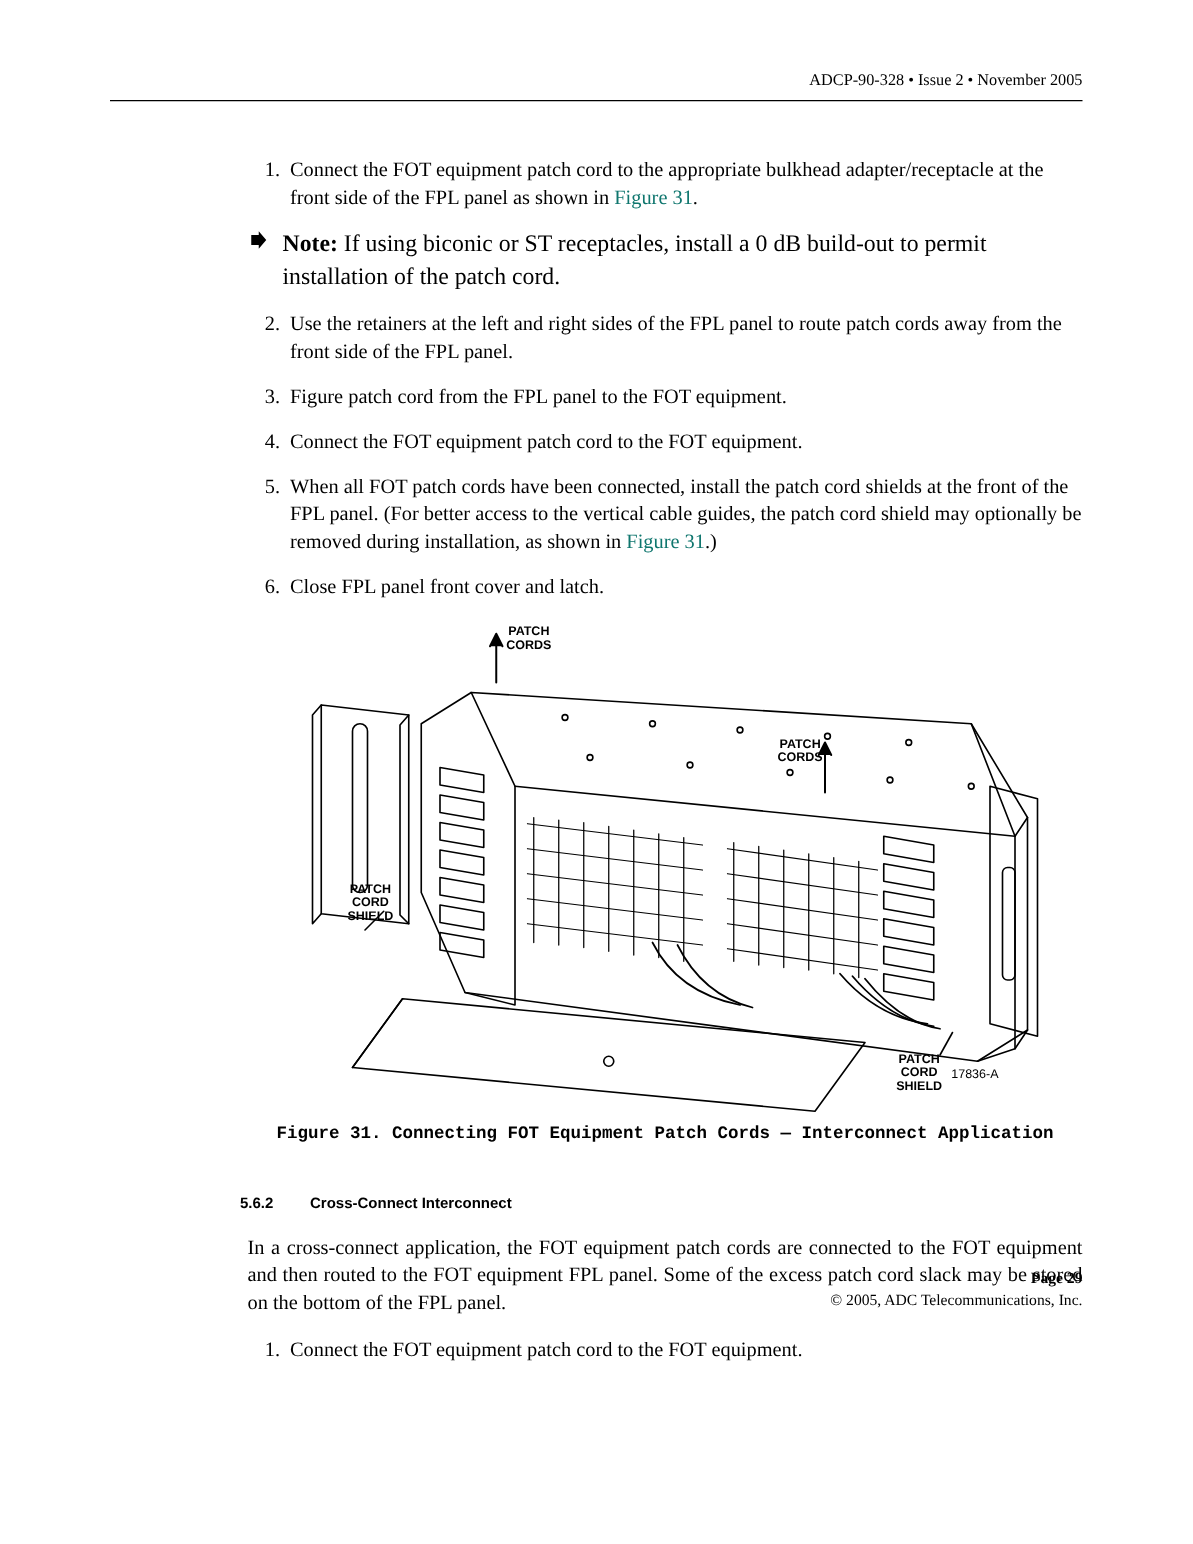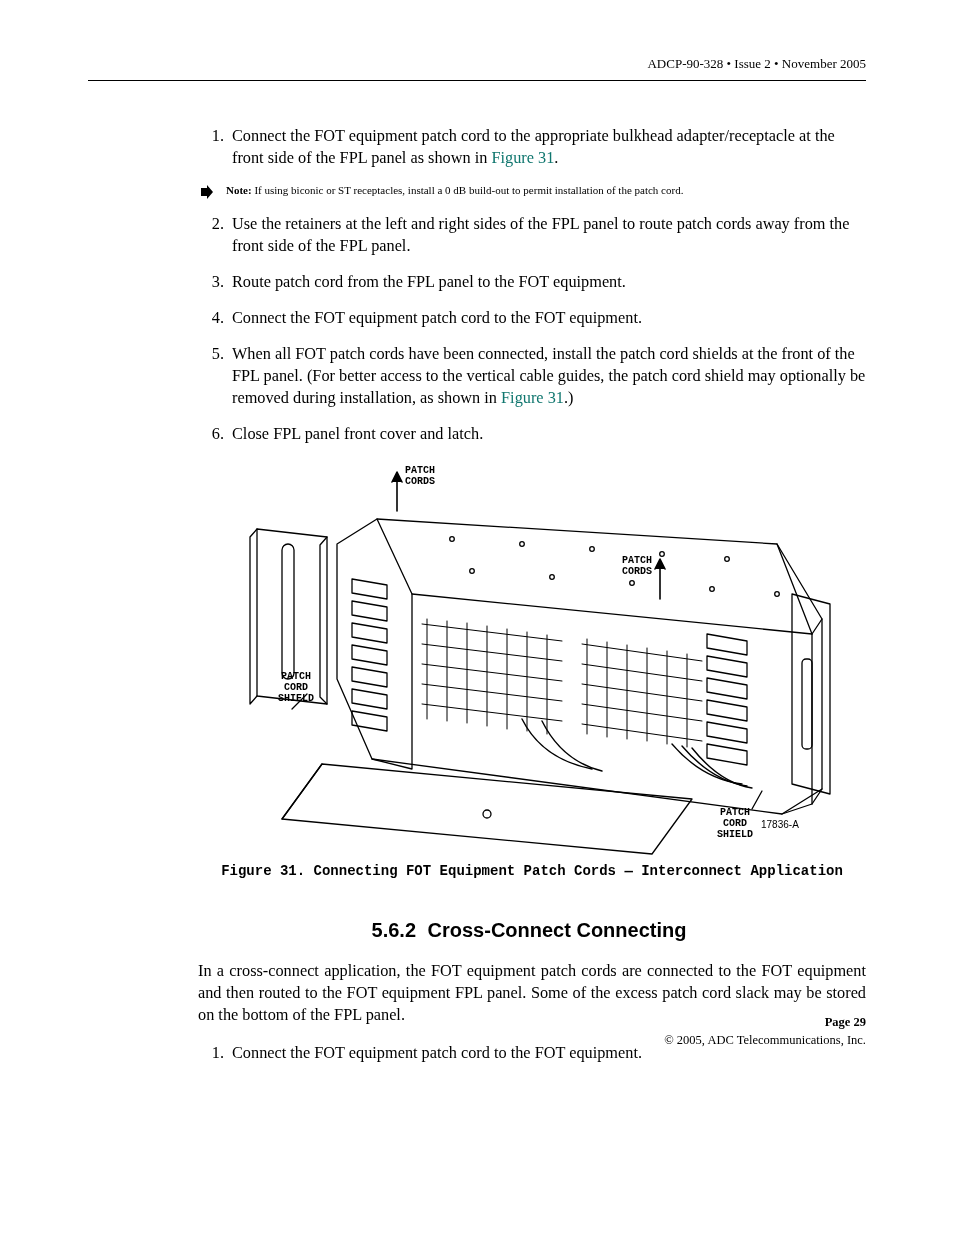--- a/index.html
+++ b/index.html
@@ -4,31 +4,31 @@
 <style>
   html,body{margin:0;padding:0;background:#fff;color:#000;font-family:"Times New Roman",Times,serif;}
   .page{width:954px;height:1105px;box-sizing:border-box;padding:56px 88px 40px 88px;position:relative;}
   .header-line{font-size:13px;text-align:right;margin-top:0;}
   .hr{border:none;border-top:1.5px solid #000;margin:8px 0 44px 0;}
   .content{margin-left:110px;margin-right:0;}
   .ol{list-style:none;padding:0;margin:0;}
   .ol>li{display:flex;margin:6px 0 14px 0;font-size:16.3px;line-height:1.35;}
   .ol .num{width:26px;flex:0 0 26px;text-align:right;padding-right:8px;}
   .ol .txt{flex:1;}
-  .note{display:flex;align-items:flex-start;margin:6px 0 14px 0;font-size:11px;line-height:1.35;}
+  .note{display:flex;align-items:flex-start;margin:6px 0 14px 0;font-size:19px;line-height:1.35;}
   .note .arrow{width:26px;flex:0 0 26px;text-align:left;padding-top:2px;padding-left:2px;}
   .note .arrow svg{display:block;}
   .note .txt{flex:1;}
   .link{color:#0f766e;}
   .fig{margin:12px 0 8px 0;text-align:center;}
   .fig-inner{display:inline-block;width:620px;height:400px;position:relative;}
   .fig-caption{font-family:Liberation Mono, monospace;font-weight:bold;font-size:14px;text-align:center;}
-  .flabel{position:absolute;font-family:Liberation Mono, monospace;font-weight:bold;font-size:10px;line-height:1.1;text-align:center;}
+  .flabel{position:absolute;font-family:Liberation Sans, sans-serif;font-weight:bold;font-size:10px;line-height:1.1;text-align:center;}
   .fid{position:absolute;font-family:Arial,Helvetica,sans-serif;font-size:10px;}
-  .h562{font-family:Arial,Helvetica,sans-serif;font-weight:bold;font-size:20px;margin:40px 0 18px -6px;display:flex;justify-content:center;}
+  .h562{font-family:Arial,Helvetica,sans-serif;font-weight:bold;font-size:12px;margin:40px 0 18px -6px;display:flex;}
   .h562 .secnum{width:56px;flex:0 0 56px;}
   .p{font-size:16.3px;line-height:1.35;margin:12px 0 16px 0;}
   .justify{text-align:justify;}
   .footer{position:absolute;right:88px;bottom:56px;text-align:right;font-size:12.5px;line-height:1.4;}
   .footer .pg{font-weight:bold;}
   svg{overflow:visible;}
 </style>
 </head>
 <body>
 
@@ -59,21 +59,21 @@
       </span>
     </div>
 
     <ul class="ol">
       <li>
         <span class="num">2.</span>
         <span class="txt">Use the retainers at the left and right sides of the FPL panel to route patch cords away from the front side of the FPL panel.</span>
       </li>
       <li>
         <span class="num">3.</span>
-        <span class="txt">Route patch cord from the FPL panel to the FOT equipment.</span>
+        <span class="txt">Figure patch cord from the FPL panel to the FOT equipment.</span>
       </li>
       <li>
         <span class="num">4.</span>
         <span class="txt">Connect the FOT equipment patch cord to the FOT equipment.</span>
       </li>
       <li>
         <span class="num">5.</span>
         <span class="txt">
           <span>When all FOT patch cords have been connected, install the patch cord shields at the front of the FPL panel. (For better access to the vertical cable guides, the patch cord shield may optionally be removed during installation, as shown in </span><span class="link">Figure 31</span><span>.)</span>
         </span>
@@ -182,21 +182,21 @@
         <div class="flabel" style="left:495px;top:348px;text-align:center;">
           <span>PATCH</span><br><span>CORD</span><br><span>SHIELD</span>
         </div>
         <div class="fid" style="left:539px;top:360px;text-align:right;">17836-A</div>
       </div>
       <div class="fig-caption">Figure 31. Connecting FOT Equipment Patch Cords — Interconnect Application</div>
     </div>
 
     <div class="h562">
       <span class="secnum">5.6.2</span>
-      <span>Cross-Connect Connecting</span>
+      <span>Cross-Connect Interconnect</span>
     </div>
 
     <p class="p justify">In a cross-connect application, the FOT equipment patch cords are connected to the FOT equipment and then routed to the FOT equipment FPL panel. Some of the excess patch cord slack may be stored on the bottom of the FPL panel.</p>
 
     <ul class="ol">
       <li>
         <span class="num">1.</span>
         <span class="txt">Connect the FOT equipment patch cord to the FOT equipment.</span>
       </li>
     </ul>

